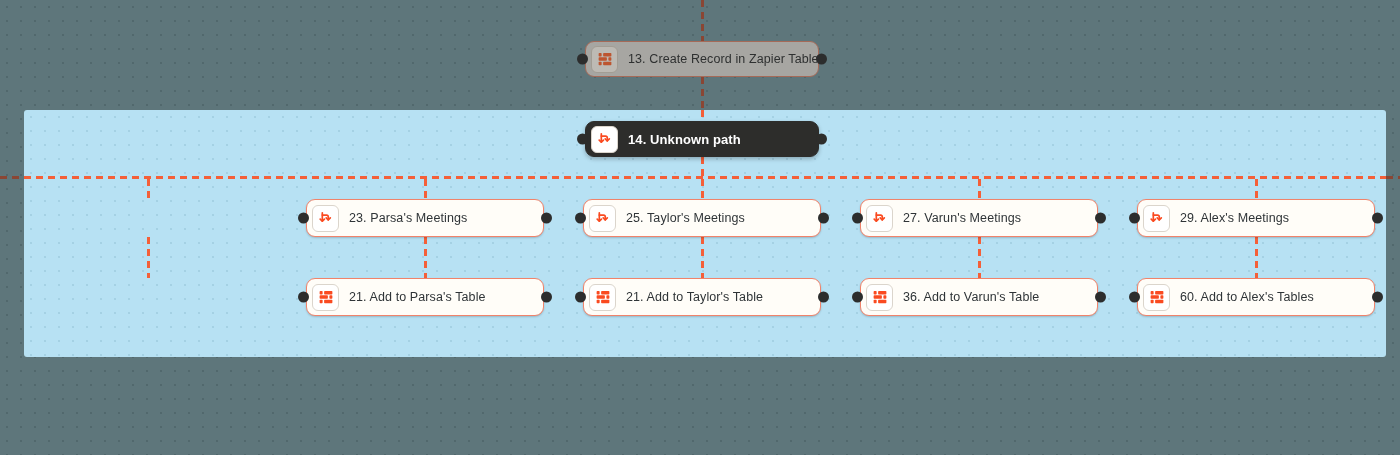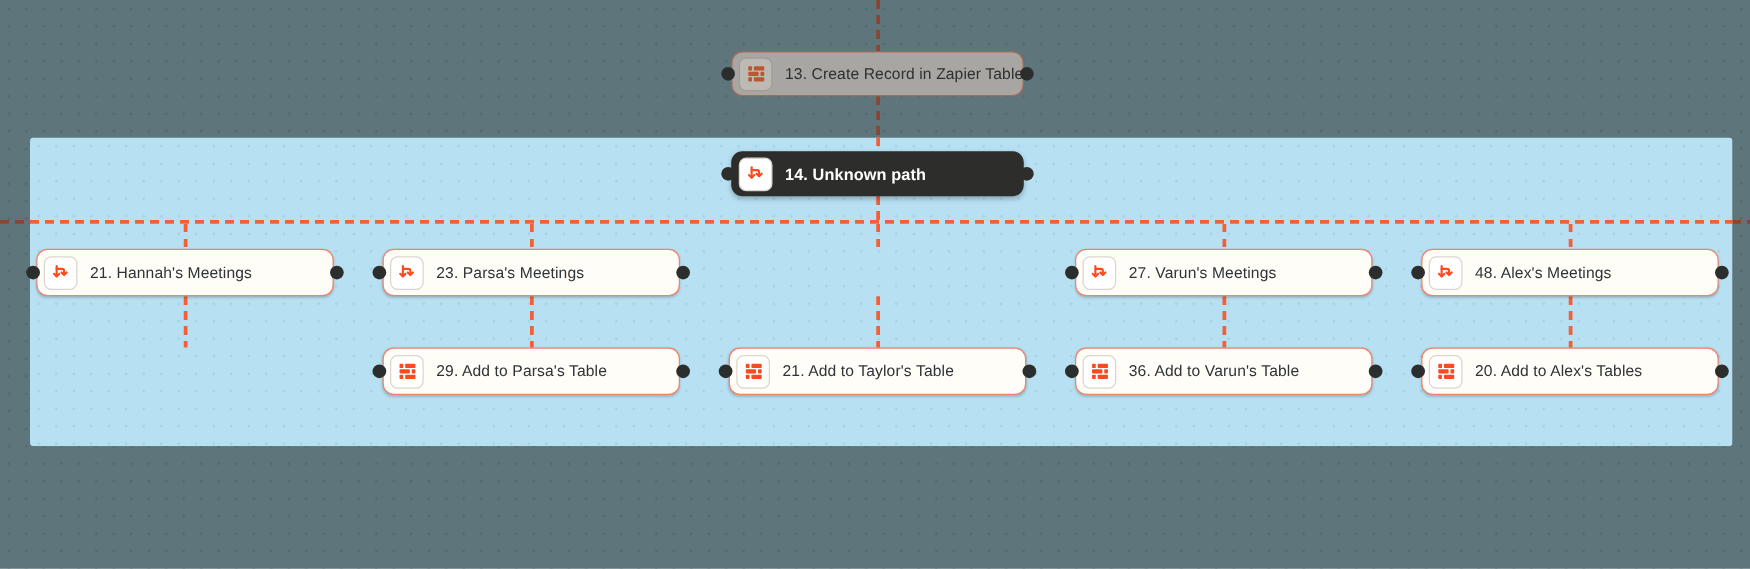--- a/index.html
+++ b/index.html
@@ -102,33 +102,20 @@
         <path d="M7.5 4v11.5"></path>
           <path d="M4.5 12.8l3 3 3-3"></path>
         <path d="M7.5 7.2h6c1.6 0 2.4 .8 2.4 2.4v4"></path>
           <path d="M13 11.2l2.9 2.9 2.9-2.9"></path>
       </svg>
     </span>
     <span class="label">14. Unknown path</span>
     <span class="dot dot-r"></span>
   </div>
 
-  <div class="node" style="left:29px;top:199px;width:238px">
-    <span class="dot dot-l"></span>
-    <span class="iconbox">
-      <svg width="17" height="17" viewBox="0 0 24 24" fill="none" stroke="#fa4a20" stroke-width="2.4" stroke-linecap="round" stroke-linejoin="round" aria-hidden="true">
-        <path d="M7.5 4v11.5"></path>
-          <path d="M4.5 12.8l3 3 3-3"></path>
-        <path d="M7.5 7.2h6c1.6 0 2.4 .8 2.4 2.4v4"></path>
-          <path d="M13 11.2l2.9 2.9 2.9-2.9"></path>
-      </svg>
-    </span>
-    <span class="label">21. Hannah's Meetings</span>
-    <span class="dot dot-r"></span>
-  </div>
 
   <div class="node" style="left:306px;top:199px;width:238px">
     <span class="dot dot-l"></span>
     <span class="iconbox">
       <svg width="17" height="17" viewBox="0 0 24 24" fill="none" stroke="#fa4a20" stroke-width="2.4" stroke-linecap="round" stroke-linejoin="round" aria-hidden="true">
         <path d="M7.5 4v11.5"></path>
           <path d="M4.5 12.8l3 3 3-3"></path>
         <path d="M7.5 7.2h6c1.6 0 2.4 .8 2.4 2.4v4"></path>
           <path d="M13 11.2l2.9 2.9 2.9-2.9"></path>
       </svg>
@@ -141,24 +128,37 @@
     <span class="iconbox">
       <svg width="18" height="18" viewBox="0 0 24 24" fill="#fa4a20" aria-hidden="true">
         <rect x="3.5" y="4" width="4" height="4.6" rx="1"></rect>
           <rect x="9.5" y="4" width="11" height="4.6" rx="1"></rect>
         <rect x="3.5" y="9.8" width="11" height="4.6" rx="1"></rect>
           <rect x="16.5" y="9.8" width="4" height="4.6" rx="1"></rect>
         <rect x="3.5" y="15.6" width="4" height="4.6" rx="1"></rect>
           <rect x="9.5" y="15.6" width="11" height="4.6" rx="1"></rect>
       </svg>
     </span>
-    <span class="label">29. Add to Parsa's Table</span>
-    <span class="dot dot-r"></span>
-  </div>
-
+    <span class="label">21. Add to Parsa's Table</span>
+    <span class="dot dot-r"></span>
+  </div>
+
+  <div class="node" style="left:583px;top:199px;width:238px">
+    <span class="dot dot-l"></span>
+    <span class="iconbox">
+      <svg width="17" height="17" viewBox="0 0 24 24" fill="none" stroke="#fa4a20" stroke-width="2.4" stroke-linecap="round" stroke-linejoin="round" aria-hidden="true">
+        <path d="M7.5 4v11.5"></path>
+          <path d="M4.5 12.8l3 3 3-3"></path>
+        <path d="M7.5 7.2h6c1.6 0 2.4 .8 2.4 2.4v4"></path>
+          <path d="M13 11.2l2.9 2.9 2.9-2.9"></path>
+      </svg>
+    </span>
+    <span class="label">25. Taylor's Meetings</span>
+    <span class="dot dot-r"></span>
+  </div>
   <div class="node" style="left:583px;top:278px;width:238px">
     <span class="dot dot-l"></span>
     <span class="iconbox">
       <svg width="18" height="18" viewBox="0 0 24 24" fill="#fa4a20" aria-hidden="true">
         <rect x="3.5" y="4" width="4" height="4.6" rx="1"></rect>
           <rect x="9.5" y="4" width="11" height="4.6" rx="1"></rect>
         <rect x="3.5" y="9.8" width="11" height="4.6" rx="1"></rect>
           <rect x="16.5" y="9.8" width="4" height="4.6" rx="1"></rect>
         <rect x="3.5" y="15.6" width="4" height="4.6" rx="1"></rect>
           <rect x="9.5" y="15.6" width="11" height="4.6" rx="1"></rect>
@@ -200,32 +200,32 @@
   <div class="node" style="left:1137px;top:199px;width:238px">
     <span class="dot dot-l"></span>
     <span class="iconbox">
       <svg width="17" height="17" viewBox="0 0 24 24" fill="none" stroke="#fa4a20" stroke-width="2.4" stroke-linecap="round" stroke-linejoin="round" aria-hidden="true">
         <path d="M7.5 4v11.5"></path>
           <path d="M4.5 12.8l3 3 3-3"></path>
         <path d="M7.5 7.2h6c1.6 0 2.4 .8 2.4 2.4v4"></path>
           <path d="M13 11.2l2.9 2.9 2.9-2.9"></path>
       </svg>
     </span>
-    <span class="label">48. Alex's Meetings</span>
+    <span class="label">29. Alex's Meetings</span>
     <span class="dot dot-r"></span>
   </div>
   <div class="node" style="left:1137px;top:278px;width:238px">
     <span class="dot dot-l"></span>
     <span class="iconbox">
       <svg width="18" height="18" viewBox="0 0 24 24" fill="#fa4a20" aria-hidden="true">
         <rect x="3.5" y="4" width="4" height="4.6" rx="1"></rect>
           <rect x="9.5" y="4" width="11" height="4.6" rx="1"></rect>
         <rect x="3.5" y="9.8" width="11" height="4.6" rx="1"></rect>
           <rect x="16.5" y="9.8" width="4" height="4.6" rx="1"></rect>
         <rect x="3.5" y="15.6" width="4" height="4.6" rx="1"></rect>
           <rect x="9.5" y="15.6" width="11" height="4.6" rx="1"></rect>
       </svg>
     </span>
-    <span class="label">20. Add to Alex's Tables</span>
+    <span class="label">60. Add to Alex's Tables</span>
     <span class="dot dot-r"></span>
   </div>
 
 </div>
 
 </body></html>

